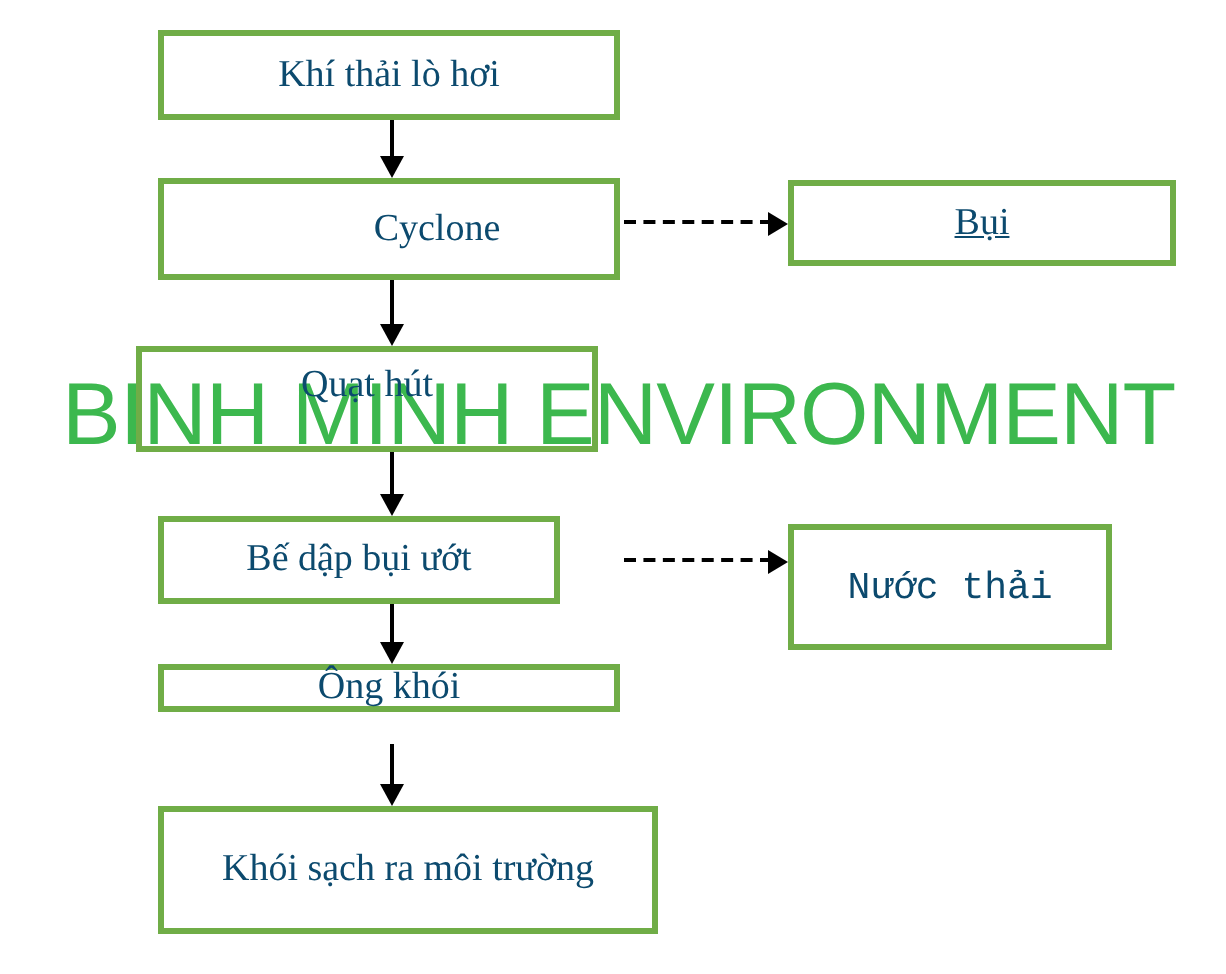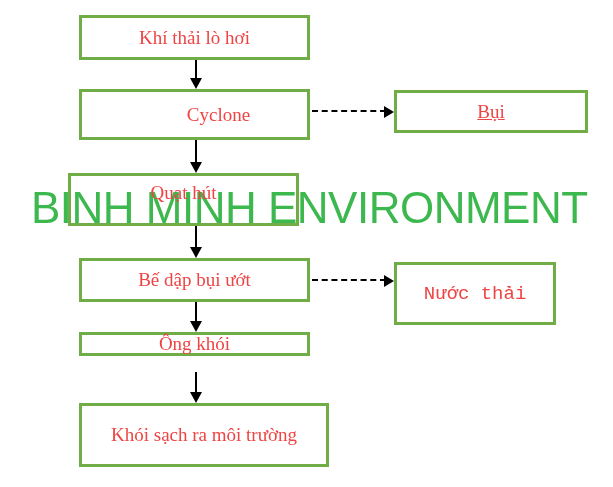--- a/index.html
+++ b/index.html
@@ -32,29 +32,29 @@
     position: absolute;
     z-index: 2;
     border: 3px solid #70ad47;
     background: transparent;
     box-sizing: border-box;
     display: flex;
     align-items: center;
     justify-content: center;
     text-align: center;
     font-size: 19px;
-    color: #ef4444;
+    color: #0c4a6e;
     line-height: 26px;
   }
   
   .b1 { left: 79px;  top: 15px;  width: 231px; height: 45px; }
   .b2 { left: 79px;  top: 89px;  width: 231px; height: 51px; padding-left: 48px; }
   .b3 { left: 68px;  top: 173px; width: 231px; height: 53px;
         align-items: flex-start; padding-top: 4px; }
-  .b4 { left: 79px;  top: 258px; width: 231px; height: 44px; }
+  .b4 { left: 79px;  top: 258px; width: 201px; height: 44px; }
   .b5 { left: 79px;  top: 332px; width: 231px; height: 24px; }
   .b6 { left: 79px;  top: 403px; width: 250px; height: 64px; padding: 0 28px; }
   
   .bA { left: 394px; top: 90px;  width: 194px; height: 43px; text-decoration: underline; }
   .bB { left: 394px; top: 262px; width: 162px; height: 63px; font-family: Liberation Mono, monospace; }
 
   
   .varrow {
     position: absolute;
     z-index: 2;

